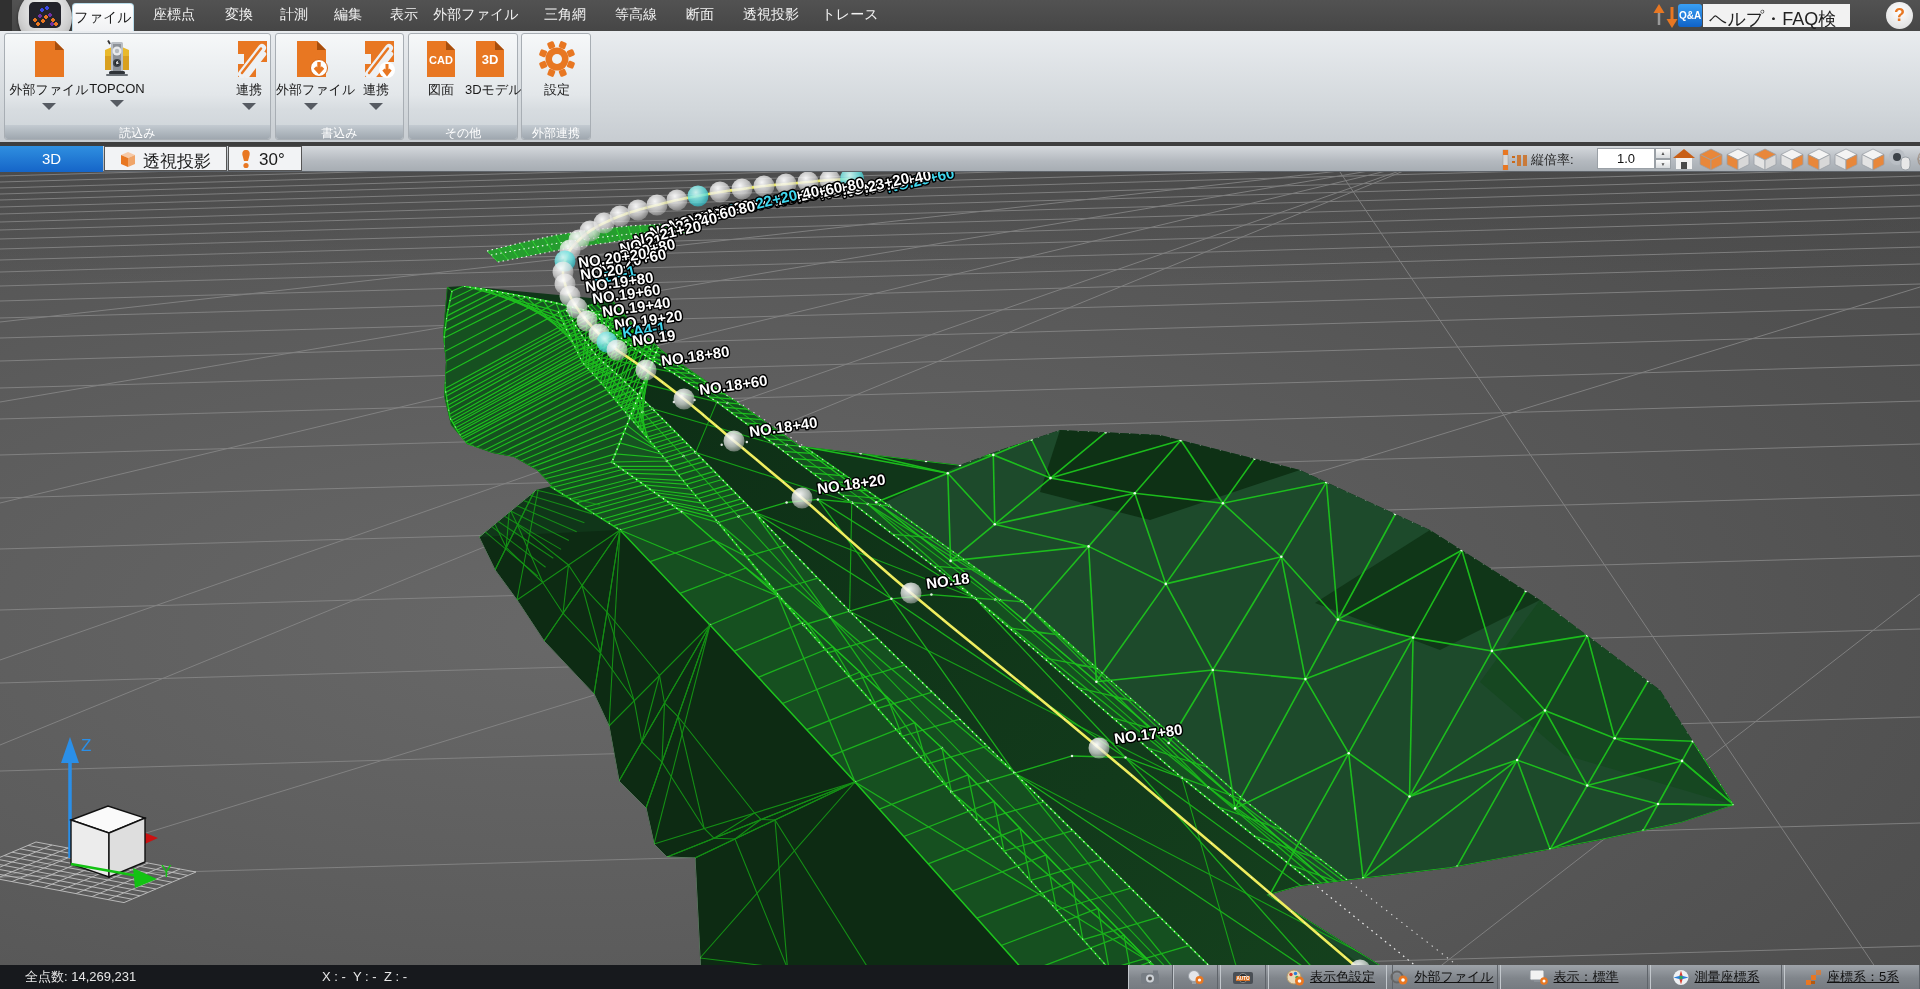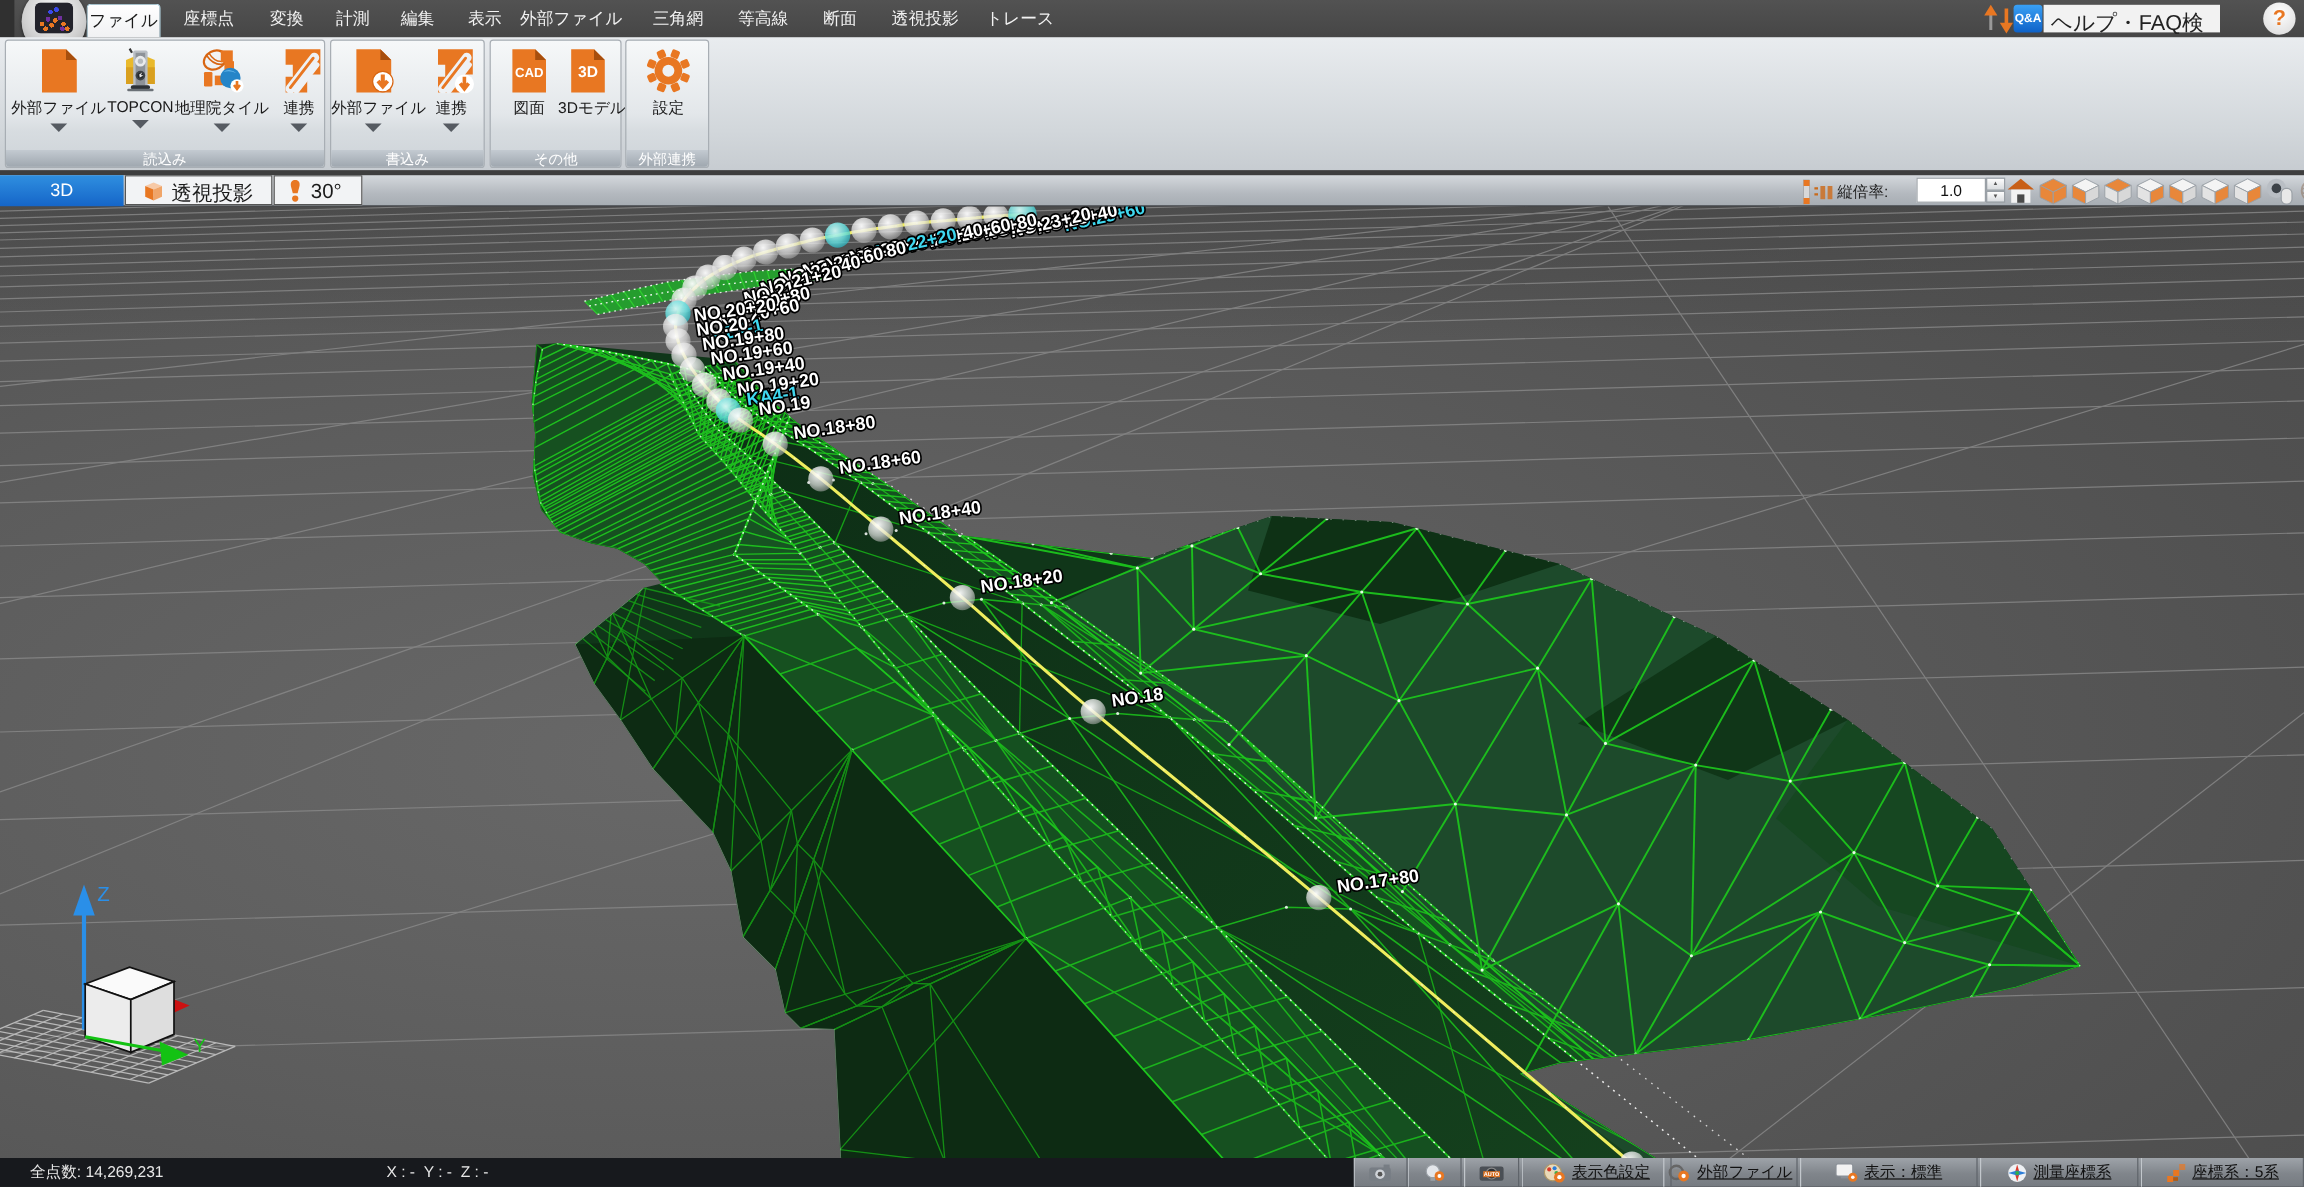--- a/index.html
+++ b/index.html
@@ -21,21 +21,21 @@
    radial-gradient(circle 2px at 21px 13px, #7030a0 98%, transparent),
    radial-gradient(circle 2px at 24px 18px, #e87722 98%, transparent),
    radial-gradient(circle 2px at 27px 22px, #e87722 98%, transparent),
    radial-gradient(circle 2px at 23px 22px, #7030a0 98%, transparent),
    radial-gradient(circle 2px at 17px 15px, #e87722 98%, transparent); }
 .filetab { position:absolute; left:60px; top:3px; width:62px; height:28px;
   background:linear-gradient(#ffffff,#f0f1f3); border-radius:4px 4px 0 0;
   border:1px solid #b9dcea; border-bottom:none; color:#1a1a1a; font-size:14px;
   text-align:center; line-height:27px; }
 .mtab { position:absolute; top:0; height:31px; color:#f2f2f2; font-size:14px;
-  text-align:center; line-height:31px; }
+  text-align:center; line-height:31px;font-family:Liberation Mono, monospace; }
 .updown { position:absolute; left:1638px; top:3px; }
 .qa { position:absolute; left:1666px; top:4px; width:24px; height:23px; background:linear-gradient(#39a0f4,#0f62c8);
   border-radius:3px; color:#fff; font-size:10px; font-weight:bold; text-align:center; line-height:23px; }
 .searchbox { position:absolute; left:1691px; top:4px; width:147px; height:23px; background:#f2f2f2;
   color:#222; font-size:18px; padding:3px 6px; }
 .helpbtn { position:absolute; left:1874px; top:2px; width:27px; height:27px; border-radius:50%;
   background:radial-gradient(circle at 50% 35%, #ffffff, #d8d8d8); color:#e87722; font-weight:bold;
   font-size:18px; text-align:center; line-height:27px; }
 .chev { position:absolute; left:1905px; top:1px; color:#ccc; font-size:14px; }
 .ribbon { position:absolute; left:0; top:31px; width:1920px; height:115px;
@@ -123,37 +123,20 @@
 <circle cx="18" cy="11" r="4.5" fill="#e8eaec"></circle>
           <circle cx="18" cy="11" r="2.2" fill="#b5babf"></circle>
 <circle cx="18" cy="23" r="4" fill="#3c4146"></circle>
           <circle cx="18" cy="23" r="2.4" fill="#23272b"></circle>
 <path d="M17 22 l2.5 -1.5 l-1 2 l2 0.5 l-3 1.5 z" fill="#e8e8e8"></path>
 <rect x="10" y="31" width="16" height="3.5" rx="1.5" fill="#2e3338"></rect>
 <rect x="7" y="34" width="22" height="2" rx="1" fill="#6a7076"></rect>
 <path d="M11 4 L9 0.5" stroke="#333" stroke-width="1.8"></path>
         </svg>
         <div class="rlab">TOPCON</div>
-        <div class="drop"></div>
-      </div>
-    <div class="ritem" style="left:135px;width:90px">
-        <svg class="bigicon" width="38" height="38" viewBox="0 0 38 38">
-<ellipse cx="13" cy="10" rx="9.5" ry="7.5" fill="none" stroke="#d86613" stroke-width="1.8" transform="rotate(-28 13 10)"></ellipse>
-<path d="M6 6 Q13 16 22 13" stroke="#d86613" stroke-width="1.4" fill="none"></path>
-<path d="M8 4 Q14 14 23 10" stroke="#d86613" stroke-width="1.2" fill="none"></path>
-<rect x="18" y="2" width="10" height="10" fill="#e87722"></rect>
-<rect x="21" y="11" width="8" height="8" fill="#e87722"></rect>
-<rect x="4" y="20" width="7" height="12" rx="1" fill="#e87722"></rect>
-<rect x="13" y="23" width="9" height="8" fill="#e87722"></rect>
-<circle cx="26" cy="25" r="8.5" fill="#2585c8"></circle>
-<path d="M20 20 a8.5 8.5 0 0 1 11 1 a11 7 0 0 0 -11 -1z" fill="#63b5e8"></path>
-<circle cx="31.5" cy="31.5" r="5.5" fill="#fff"></circle>
-<path d="M31.5 27.5 L31.5 33.5 M29 30.8 L31.5 34 L34 30.8" stroke="#e87722" stroke-width="2.2" fill="none"></path>
-        </svg>
-        <div class="rlab">地理院タイル</div>
         <div class="drop"></div>
       </div>
     <div class="ritem" style="left:222px;width:44px">
         <svg class="bigicon" width="38" height="38" viewBox="0 0 38 38">
 <path d="M8 1 L37 1 L37 22 L26 22 L26 37 L8 37 L8 24 L14 24 L14 14 L8 14 Z" fill="#e87722"></path>
 <path d="M12 34 L32 8" stroke="#eef1f4" stroke-width="8" stroke-linecap="round"></path>
 <path d="M17 36 L34 14" stroke="#eef1f4" stroke-width="4.5" stroke-linecap="round"></path>
 <path d="M12 33 L31 8.5" stroke="#e87722" stroke-width="2.4" stroke-linecap="round"></path>
         </svg>
         <div class="rlab">連携</div>

